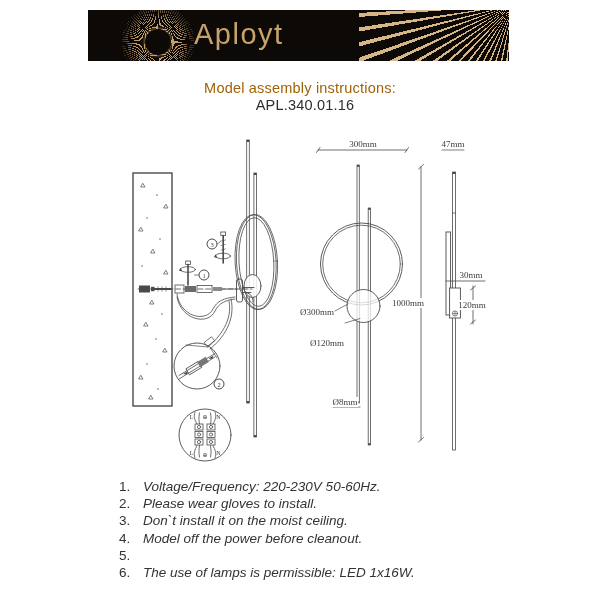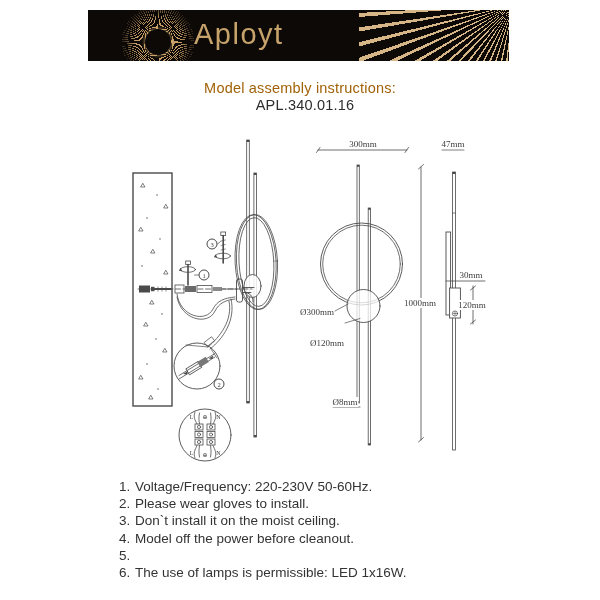--- a/index.html
+++ b/index.html
@@ -27,21 +27,21 @@
   .dim{position:absolute;transform:translate(-50%,-50%);font-family:"Liberation Serif",serif;font-size:9px;color:#3c3c3c;white-space:nowrap;}
   .dim.bg{background:#fff;padding:0 1px;}
   .callout{position:absolute;transform:translate(-50%,-50%);width:9px;height:9px;border:0.8px solid #4a4a4a;border-radius:50%;
     font-family:"Liberation Serif",serif;font-size:6.5px;color:#3c3c3c;display:flex;align-items:center;justify-content:center;background:#fff;}
   .wlabel{position:absolute;transform:translate(-50%,-50%);font-family:"Liberation Serif",serif;font-size:6px;color:#3c3c3c;}
 
   
   .instructions{position:absolute;left:119px;top:478px;width:400px;}
   .ins-row{display:flex;line-height:17.2px;font-size:13.5px;color:#333;}
   .ins-num{width:16px;flex:0 0 16px;}
-  .ins-text{white-space:nowrap;}
+  .ins-text{margin-left:8px;white-space:nowrap;font-style:italic;}
 </style>
 </head>
 <body>
 
 <div class="page">
 
   <div class="banner">
     <div class="burst">
       <div class="burst-rays"></div>
       <div class="burst-fade"></div>
@@ -202,21 +202,21 @@
     <line x1="453.2" y1="313.5" x2="456.8" y2="313.5" stroke-width="0.6"></line>
     <line x1="455" y1="311.7" x2="455" y2="315.3" stroke-width="0.6"></line>
     <line x1="446" y1="281" x2="485" y2="281" stroke-width="0.8"></line>
     <line x1="473" y1="286" x2="473" y2="324" stroke-width="0.8"></line>
     <line x1="470.5" y1="290" x2="475.5" y2="286" stroke-width="0.8"></line>
     <line x1="470.5" y1="324" x2="475.5" y2="320" stroke-width="0.8"></line>
   </svg>
 
   <span class="dim bg" style="left:363px;top:144px">300mm</span>
   <span class="dim" style="left:453px;top:144px">47mm</span>
-  <span class="dim bg" style="left:420px;top:303px">1000mm</span>
+  <span class="dim bg" style="left:408px;top:303px">1000mm</span>
   <span class="dim" style="left:317px;top:312px">Ø300mm</span>
   <span class="dim" style="left:327px;top:343px">Ø120mm</span>
   <span class="dim bg" style="left:345px;top:402px">Ø8mm</span>
   <span class="dim" style="left:471px;top:275px">30mm</span>
   <span class="dim bg" style="left:472px;top:305px">120mm</span>
 
   <span class="callout" style="left:204px;top:275px">1</span>
   <span class="callout" style="left:219px;top:384px">2</span>
   <span class="callout" style="left:212px;top:244px">3</span>
 

